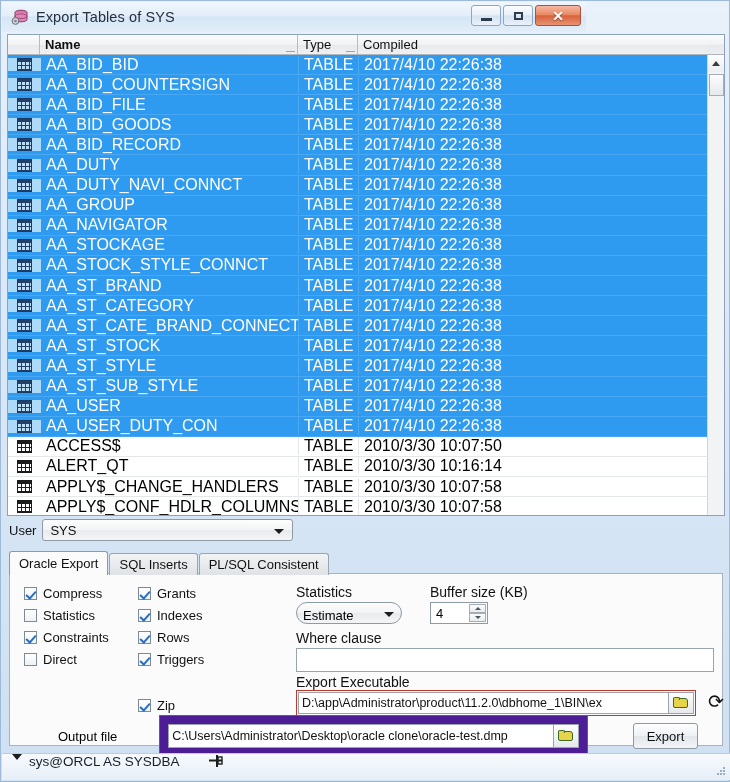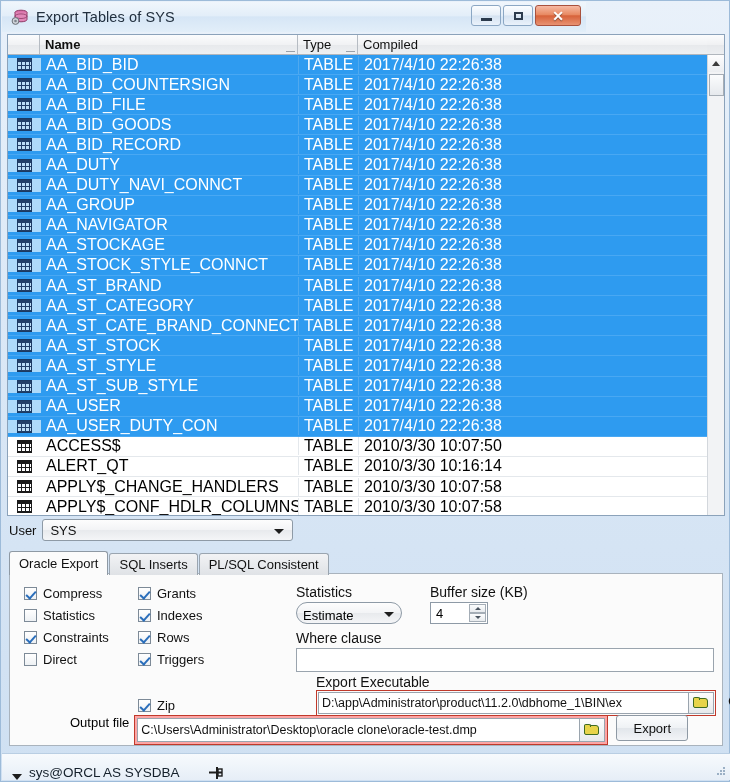--- a/index.html
+++ b/index.html
@@ -381,21 +381,21 @@
     height: 24px;
     border: 1px solid #9aa4ae;
     background: #ffffff;
     display: flex; align-items: center;
     box-sizing: border-box;
     font-size: 13px;
     padding-left: 4px;
     color: #111;
   }
 
-  .exec-block { position: absolute; left: 286px; top: 100px; width: 400px; margin-left: 20px; }
+  .exec-block { position: absolute; left: 286px; top: 100px; width: 400px; }
   .redbox {
     border: 1px solid #c0392b;
     padding: 1px;
     display: flex;
     align-items: center;
     background: #fbfbfb;
     box-sizing: border-box;
   }
   .path-input {
     flex: 1;
@@ -446,53 +446,54 @@
     position: absolute;
     right: -28px; top: 2px;
     font-size: 19px;
     line-height: 1;
     color: #111;
     font-family: "DejaVu Sans", sans-serif;
   }
 
   .out-row {
     position: absolute;
-    left: 60px; top: 141px;
-    display: flex; 
+    left: 48px; top: 141px;
+    display: flex; align-items: center;
     width: 640px;
+    gap: 37px;
   }
   .out-label { font-size: 13px; margin-right: 5px; white-space: nowrap; }
   .out-red {
     border: 1px solid #c0392b;
-    padding: 2px;
+    padding: 8px;
     display: flex; align-items: center;
     width: 474px;
     box-sizing: border-box;
-    background: #fca5a5;
+    background: #4c1d95;
   }
   .export-btn {
     margin-left: 8px;
     width: 72px; height: 26px;
     border: 1px solid #8e99a4;
     border-radius: 3px;
     background: linear-gradient(to bottom, #fcfdfe 0%, #eff2f5 48%, #e2e6eb 52%, #f2f4f7 100%);
     display: flex; align-items: center; justify-content: center;
     font-size: 13px;
     color: #111;
     box-sizing: border-box;
   }
 
   
   .statusbar {
     position: absolute;
     left: 1px; bottom: 1px;
     width: 728px; height: 27px;
     background: linear-gradient(to bottom, #f7fafd, #e6eef7);
     border-top: 1px solid #b9cee3;
-    display: flex; align-items: flex-end;
+    display: flex; align-items: flex-start;
     box-sizing: border-box;
   }
   .st-arrow {
     margin-left: 10px; margin-right: 7px;
     width: 0; height: 0;
     border-left: 5px solid transparent;
     border-right: 5px solid transparent;
     border-top: 6px solid #1d1d1d;
   }
   .st-text { font-size: 13.5px; color: #15202b; white-space: nowrap; }

